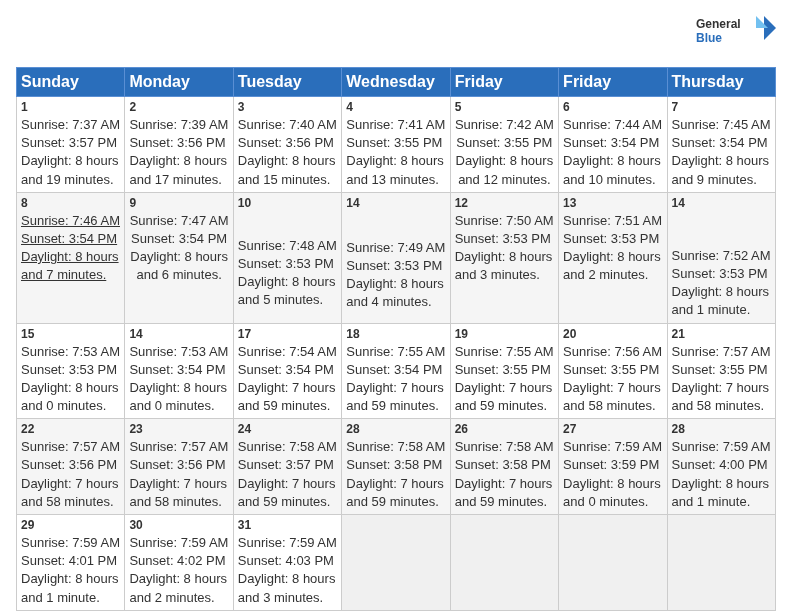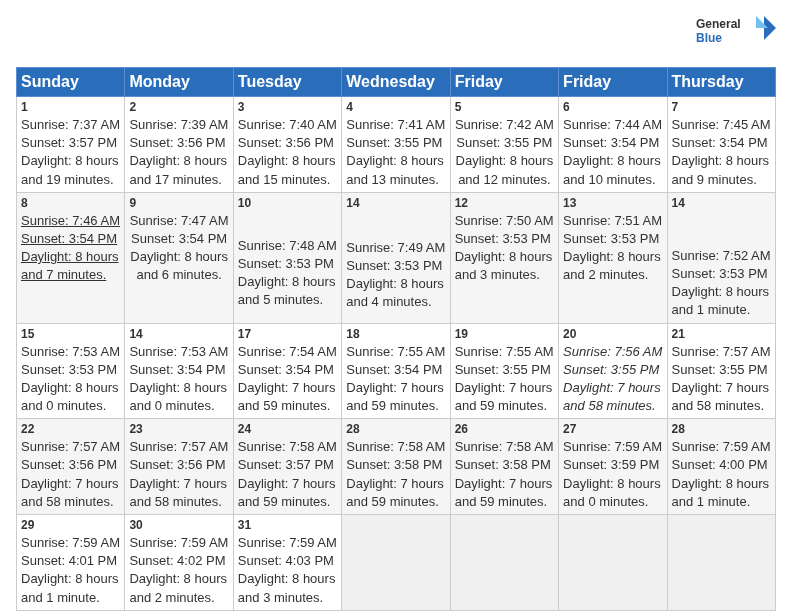--- a/index.html
+++ b/index.html
@@ -248,21 +248,21 @@
           </td>
           <td>
             <span class="day-num">19</span>
             <div class="day-info" style="white-space: pre-line;">Sunrise: 7:55 AM
 Sunset: 3:55 PM
 Daylight: 7 hours
 and 59 minutes.</div>
           </td>
           <td>
             <span class="day-num">20</span>
-            <div class="day-info" style="white-space: pre-line; font-style: italic;">Sunrise: 7:56 AM
+            <div class="day-info" style="white-space: pre-line;">Sunrise: 7:56 AM
 Sunset: 3:55 PM
 Daylight: 7 hours
 and 58 minutes.</div>
           </td>
           <td>
             <span class="day-num">21</span>
             <div class="day-info" style="white-space: pre-line;">Sunrise: 7:57 AM
 Sunset: 3:55 PM
 Daylight: 7 hours
 and 58 minutes.</div>

